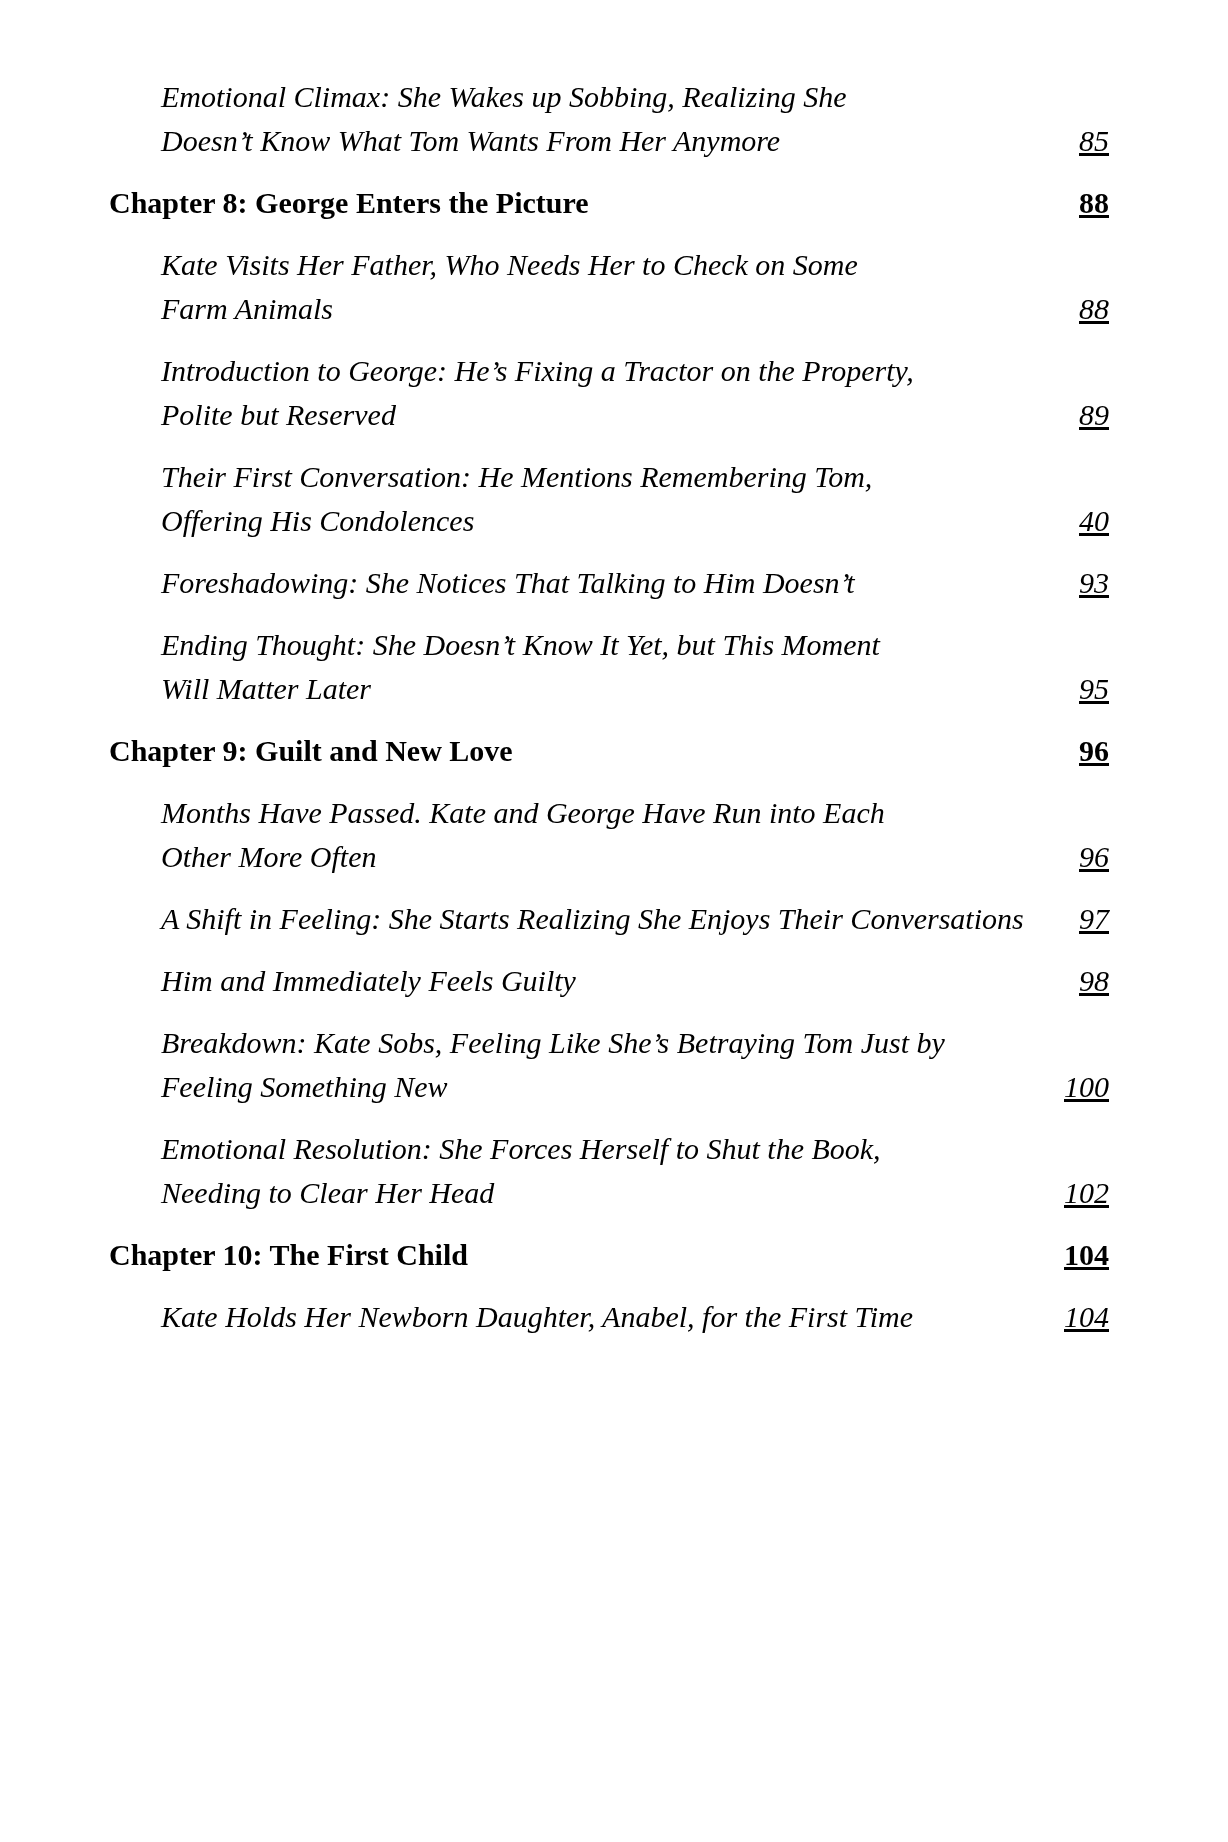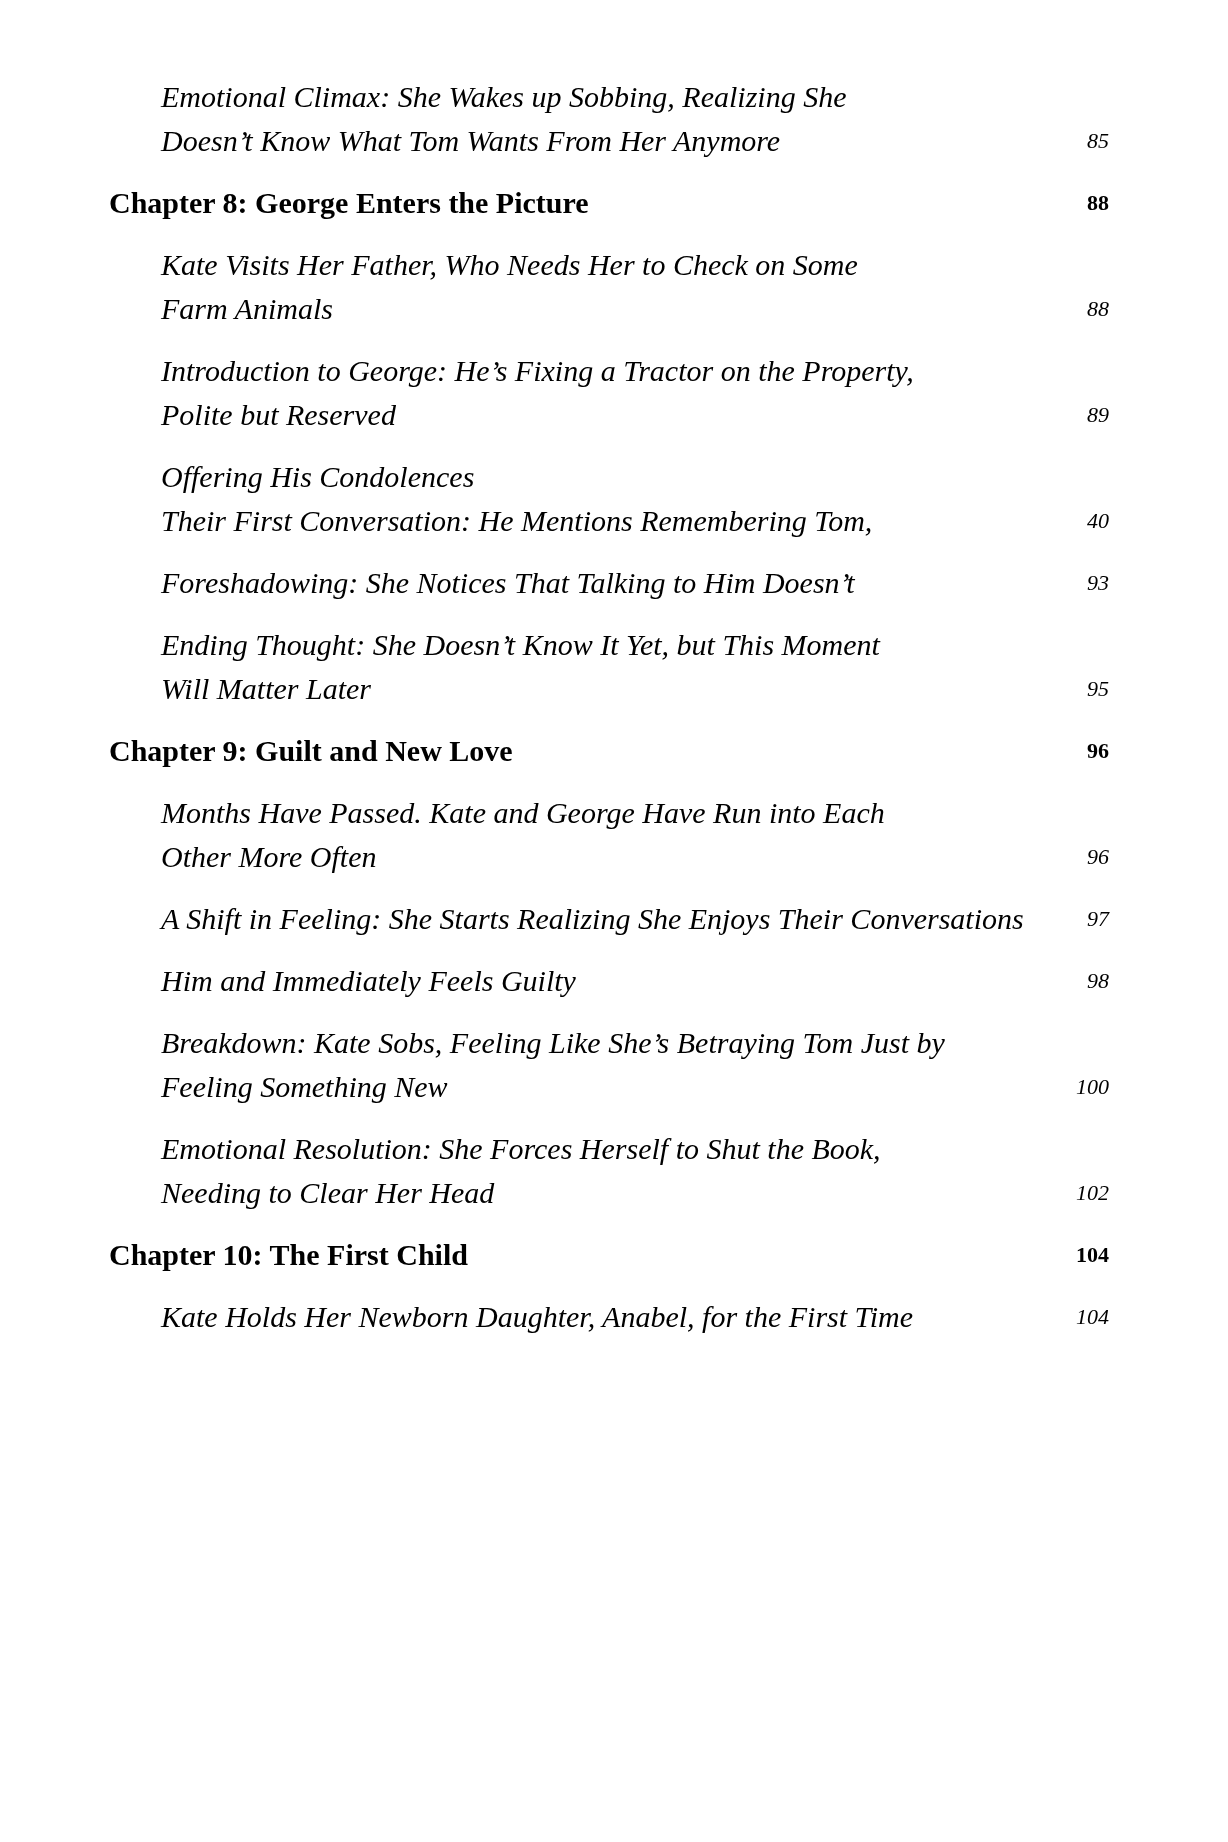--- a/index.html
+++ b/index.html
@@ -42,24 +42,25 @@
   }
   .block.entry .line {
     font-style: italic;
   }
   .block.chapter .line {
     font-weight: bold;
     font-family: Liberation Serif, serif;
   }
   .page-num {
     flex: 0 0 auto;
-    font-size: 22px;
+    font-size: 30px;
     line-height: 44px;
     margin-left: 16px;
     text-align: center;
+    text-decoration: underline;
   }
   .block.entry .page-num {
     font-style: italic;
   }
   .block.chapter .page-num {
     font-weight: bold;
   }
 </style>
 </head>
 <body>
@@ -88,22 +89,22 @@
       </div>
       <div class="block entry">
         <div class="titles">
           <span class="line">Introduction to George: He’s Fixing a Tractor on the Property,</span>
           <span class="line">Polite but Reserved</span>
         </div>
         <span class="page-num">89</span>
       </div>
       <div class="block entry">
         <div class="titles">
+          <span class="line">Their First Conversation: He Mentions Remembering Tom,</span>
           <span class="line">Offering His Condolences</span>
-          <span class="line">Their First Conversation: He Mentions Remembering Tom,</span>
         </div>
         <span class="page-num">40</span>
       </div>
       <div class="block entry">
         <div class="titles">
           <span class="line">Foreshadowing: She Notices That Talking to Him Doesn’t</span>
         </div>
         <span class="page-num">93</span>
       </div>
       <div class="block entry">

